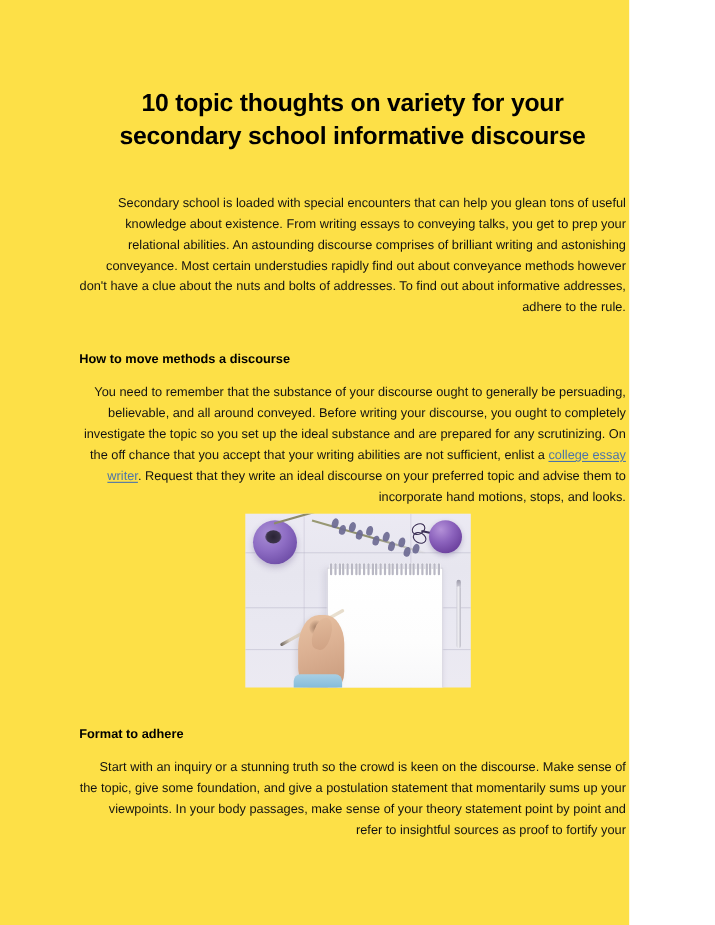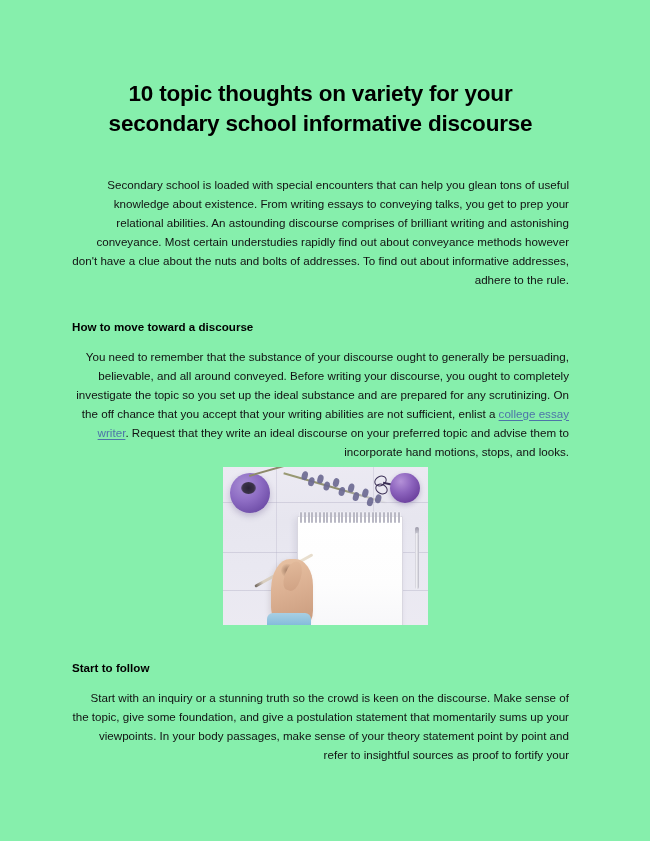--- a/index.html
+++ b/index.html
@@ -11,23 +11,23 @@
     width: 650px;
     height: 841px;
     overflow: hidden;
     font-family: "Liberation Sans", sans-serif;
     color: #0d0d0d;
     -webkit-font-smoothing: antialiased;
   }
 
   .page {
     position: relative;
-    width: 650px;
+    width: 572px;
     height: 841px;
-    background: #86efac;
+    background: #fde047;
     box-sizing: border-box;
   }
 
   .content {
     position: absolute;
     left: 72px;
     top: 0;
     width: 497px;
   }
 
@@ -314,21 +314,21 @@
 <div class="page">
 
   <div class="content">
 
     <h1 class="doc-title">10 topic thoughts on variety for your secondary school informative discourse</h1>
 
     <p class="para para-intro">Secondary school is loaded with special encounters that can help you glean tons of useful knowledge about existence. From writing essays to conveying talks, you get to prep your relational abilities. An astounding discourse comprises of brilliant writing and astonishing conveyance. Most certain understudies rapidly find out about conveyance methods however don't have a clue about the nuts and bolts of addresses. To find out about informative addresses, adhere to the rule.</p>
 
     <div class="gap-before-subhead"></div>
 
-    <h2 class="subhead">How to move toward a discourse</h2>
+    <h2 class="subhead">How to move methods a discourse</h2>
 
     <div class="gap-after-subhead"></div>
 
     <p class="para"><span>You need to remember that the substance of your discourse ought to generally be persuading, believable, and all around conveyed. Before writing your discourse, you ought to completely investigate the topic so you set up the ideal substance and are prepared for any scrutinizing. On the off chance that you accept that your writing abilities are not sufficient, enlist a </span><a class="inline-link" href="#">college essay writer</a><span>. Request that they write an ideal discourse on your preferred topic and advise them to incorporate hand motions, stops, and looks.</span></p>
   </div>
 
   <div class="figure-wrap">
     <div class="photo" title="Flat lay photo of a hand holding a pencil over a blank spiral notepad on a white wooden table with lavender sprigs, a purple flower and a purple ornament with ribbon">
 
       <div class="plank p1"></div>
@@ -401,20 +401,20 @@
 
       <div class="pencil"></div>
       <div class="hand"></div>
       <div class="knuckle-shadow"></div>
       <div class="thumb"></div>
       <div class="sleeve"></div>
     </div>
   </div>
 
   <div class="content" style="top:658px;">
-    <h2 class="subhead">Start to follow</h2>
+    <h2 class="subhead">Format to adhere</h2>
 
     <div class="gap-after-subhead"></div>
 
     <p class="para">Start with an inquiry or a stunning truth so the crowd is keen on the discourse. Make sense of the topic, give some foundation, and give a postulation statement that momentarily sums up your viewpoints. In your body passages, make sense of your theory statement point by point and refer to insightful sources as proof to fortify your</p>
   </div>
 
 </div>
 
 </body></html>

